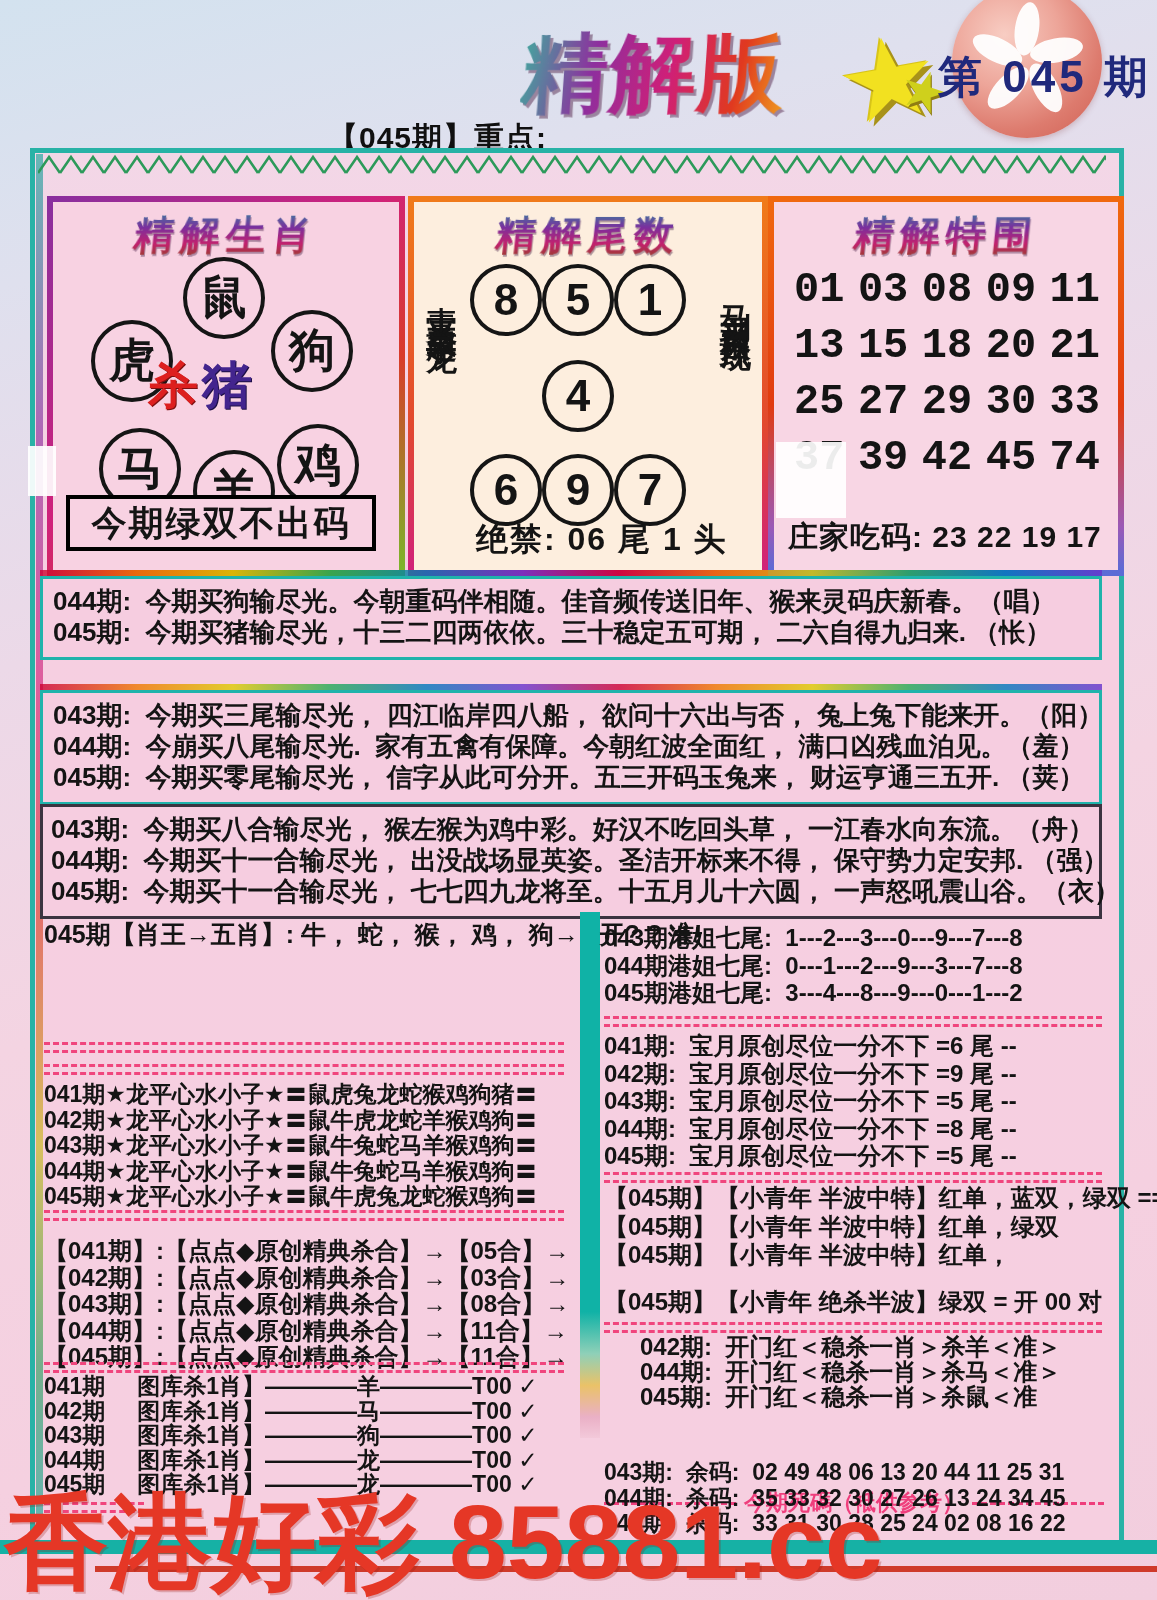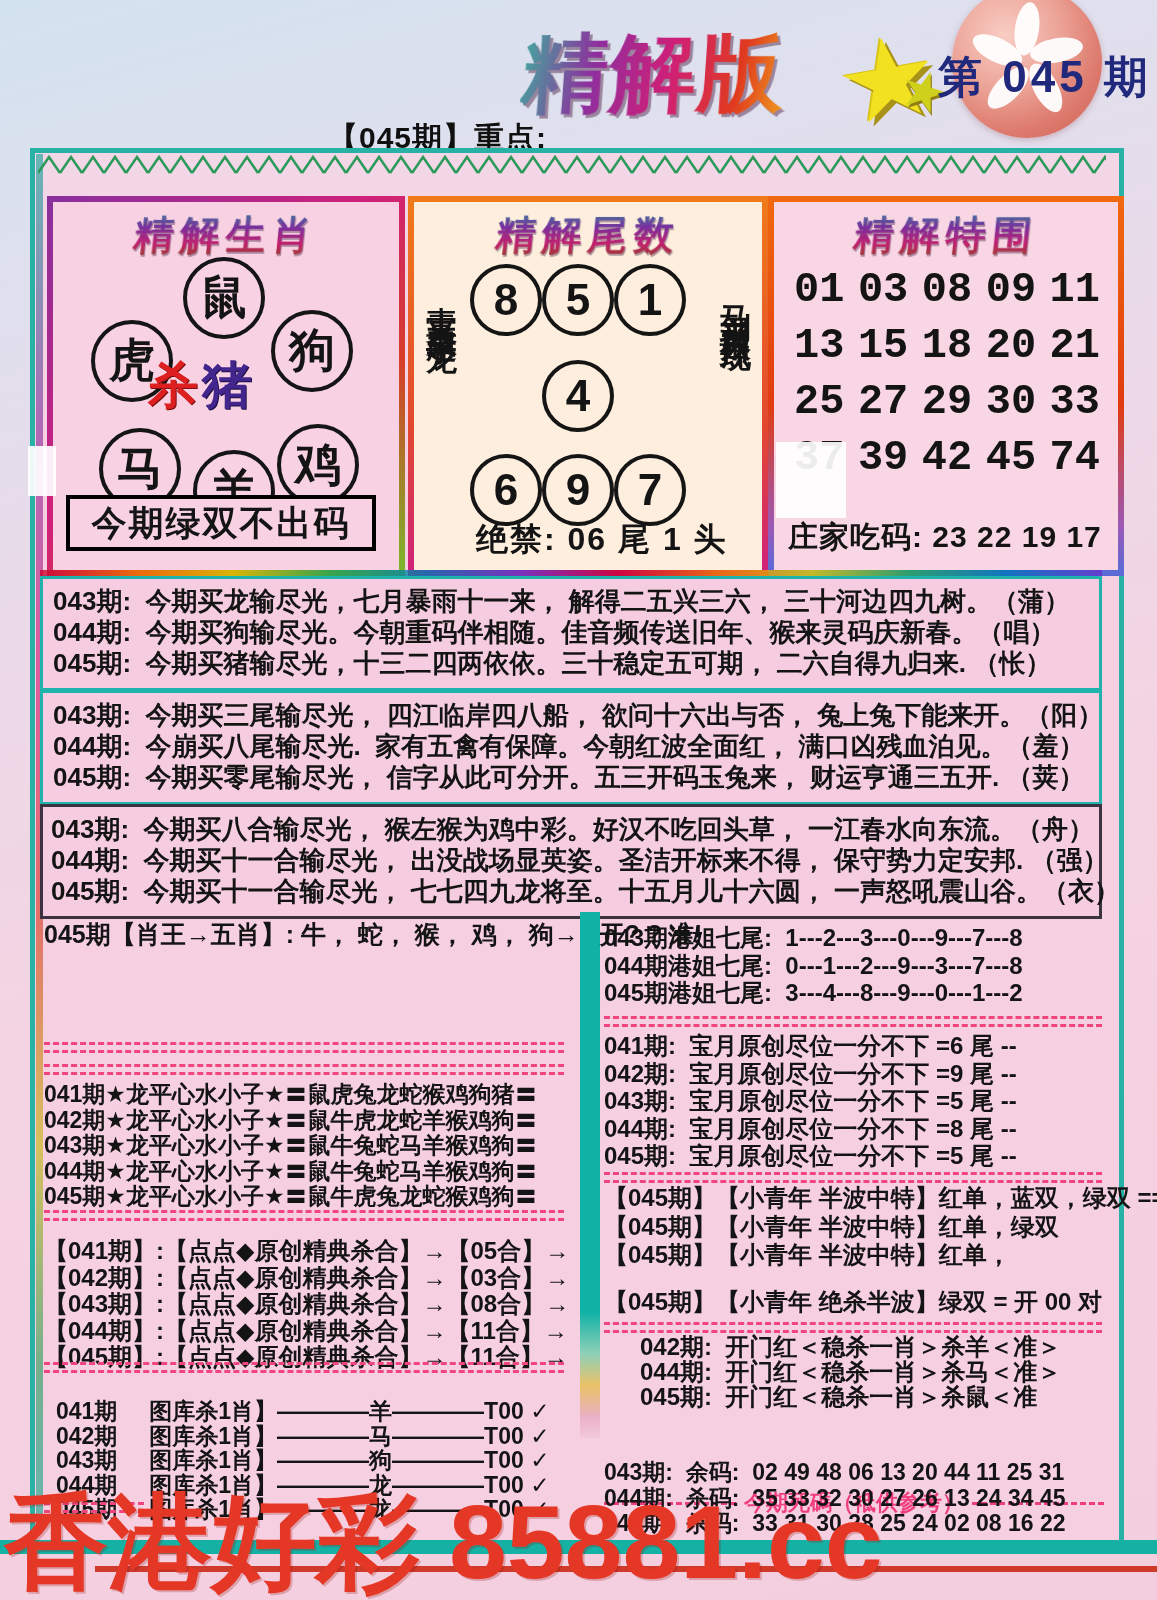--- a/index.html
+++ b/index.html
@@ -180,21 +180,20 @@
     <div class="wpatch" style="position:absolute;left:2px;top:240px;width:70px;height:76px;"></div>
     <div class="banker">庄家吃码: 23 22 19 17</div>
   </div>
 
   <div class="abs gapline" style="top:570px;"></div>
   <div class="abs gapline" style="top:684px;"></div>
   <div class="abs gapline" style="top:797px;"></div>
   <div class="abs gapline" style="top:906px;background:linear-gradient(90deg,#dc0,#2a5,#dc0,#e70,#dc0,#2a5);"></div>
 
   <div class="abs verse" style="top:576px;">
-    <div class="vline">043期:  今期买龙输尽光，七月暴雨十一来， 解得二五兴三六， 三十河边四九树。（蒲）</div>
     <div class="vline">044期:  今期买狗输尽光。今朝重码伴相随。佳音频传送旧年、猴来灵码庆新春。（唱）</div>
     <div class="vline">045期:  今期买猪输尽光，十三二四两依依。三十稳定五可期， 二六自得九归来. （怅）</div>
   </div>
   <div class="abs verse" style="top:690px;">
     <div class="vline">043期:  今期买三尾输尽光， 四江临岸四八船， 欲问十六出与否， 兔上兔下能来开。（阳）</div>
     <div class="vline">044期:  今崩买八尾输尽光.  家有五禽有保障。今朝红波全面红， 满口凶残血泊见。（羞）</div>
     <div class="vline">045期:  今期买零尾输尽光， 信字从此可分开。五三开码玉兔来， 财运亨通三五开. （荚）</div>
   </div>
   <div class="abs verse dark" style="top:804px;padding-left:8px;">
     <div class="vline">043期:  今期买八合输尽光， 猴左猴为鸡中彩。好汉不吃回头草， 一江春水向东流。（舟）</div>
@@ -217,21 +216,21 @@
     </div>
     <div class="ddash" style="position:absolute;top:296px;width:520px;"></div>
     <div style="position:absolute;top:324px;">
       <div class="lrow" style="font-size:24px;line-height:26.5px;">【041期】:【点点◆原创精典杀合】→【05合】→</div>
       <div class="lrow" style="font-size:24px;line-height:26.5px;">【042期】:【点点◆原创精典杀合】→【03合】→</div>
       <div class="lrow" style="font-size:24px;line-height:26.5px;">【043期】:【点点◆原创精典杀合】→【08合】→</div>
       <div class="lrow" style="font-size:24px;line-height:26.5px;">【044期】:【点点◆原创精典杀合】→【11合】→</div>
       <div class="lrow" style="font-size:24px;line-height:26.5px;">【045期】:【点点◆原创精典杀合】→【11合】→</div>
     </div>
     <div class="ddash" style="position:absolute;top:448px;width:520px;"></div>
-    <div style="position:absolute;top:485px;padding-left:12px;">
+    <div style="position:absolute;top:460px;">
       <div class="lrow" style="line-height:24.5px;">041期     图库杀1肖】————羊————T00 ✓</div>
       <div class="lrow" style="line-height:24.5px;">042期     图库杀1肖】————马————T00 ✓</div>
       <div class="lrow" style="line-height:24.5px;">043期     图库杀1肖】————狗————T00 ✓</div>
       <div class="lrow" style="line-height:24.5px;">044期     图库杀1肖】————龙————T00 ✓</div>
       <div class="lrow" style="line-height:24.5px;">045期     图库杀1肖】————龙————T00 ✓</div>
     </div>
     <div class="ddash" style="position:absolute;top:588px;width:100px;"></div>
   </div>
 
   <div class="abs" style="left:604px;top:914px;width:512px;height:624px;">

